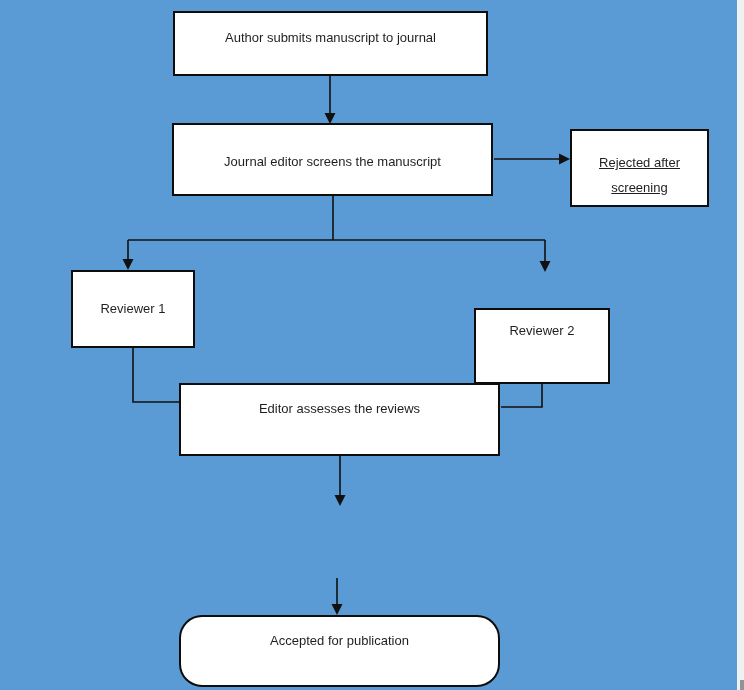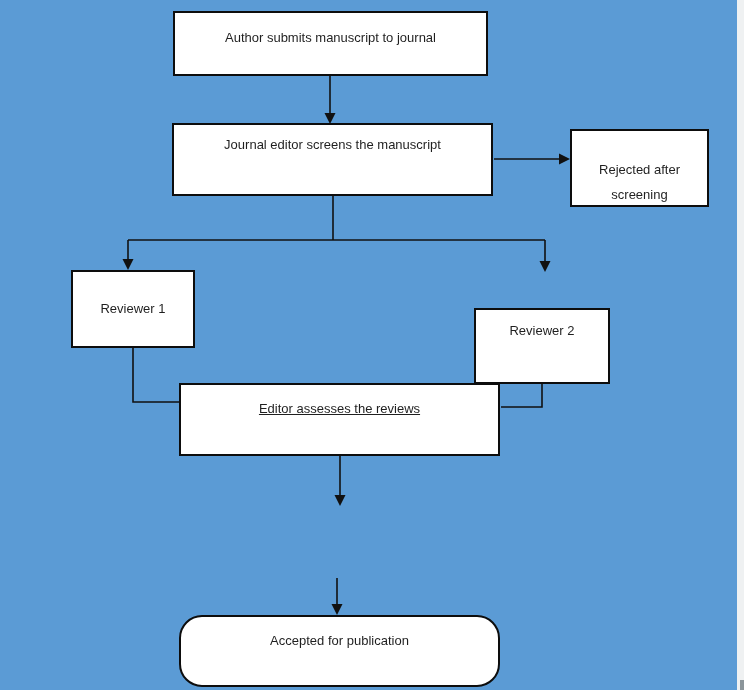--- a/index.html
+++ b/index.html
@@ -23,25 +23,25 @@
     position: absolute;
     box-sizing: border-box;
     background: #ffffff;
     border: 2px solid #0d0d0d;
     color: #1f1f1f;
     font-size: 13px;
     text-align: center;
     line-height: 25px;
   }
   .node-submit    { left: 173px; top: 11px;  width: 315px; height: 65px; padding-top: 12px; }
-  .node-screen    { left: 172px; top: 123px; width: 321px; height: 73px; padding-top: 7px; }
-  .node-rejected  { left: 570px; top: 129px; width: 139px; height: 78px; padding-top: 26px;  padding-left: 6px; padding-right: 6px; }
+  .node-screen    { left: 172px; top: 123px; width: 321px; height: 73px; padding-top: 24px; }
+  .node-rejected  { left: 570px; top: 129px; width: 139px; height: 78px; padding-top: 19px;  padding-left: 6px; padding-right: 6px; text-decoration: underline; }
   .node-reviewer1 { left: 71px;  top: 270px; width: 124px; height: 78px; padding-top: 24px;  }
   .node-reviewer2 { left: 474px; top: 272px; width: 136px; height: 76px; padding-top: 8px; margin-top: 36px;  }
-  .node-assess    { left: 179px; top: 383px; width: 321px; height: 73px; padding-top: 11px; text-decoration: underline; }
+  .node-assess    { left: 179px; top: 383px; width: 321px; height: 73px; padding-top: 11px; }
   .node-revisions { left: 179px; top: 506px; width: 321px; height: 72px; padding-top: 11px; }
   .node-accepted  { left: 179px; top: 615px; width: 321px; height: 72px; padding-top: 11px; border-radius: 23px; }
   .scroll-strip {
     position: absolute;
     right: 0; top: 0;
     width: 7px; height: 690px;
     background: #eff1f2;
   }
   .scroll-thumb {
     position: absolute;

